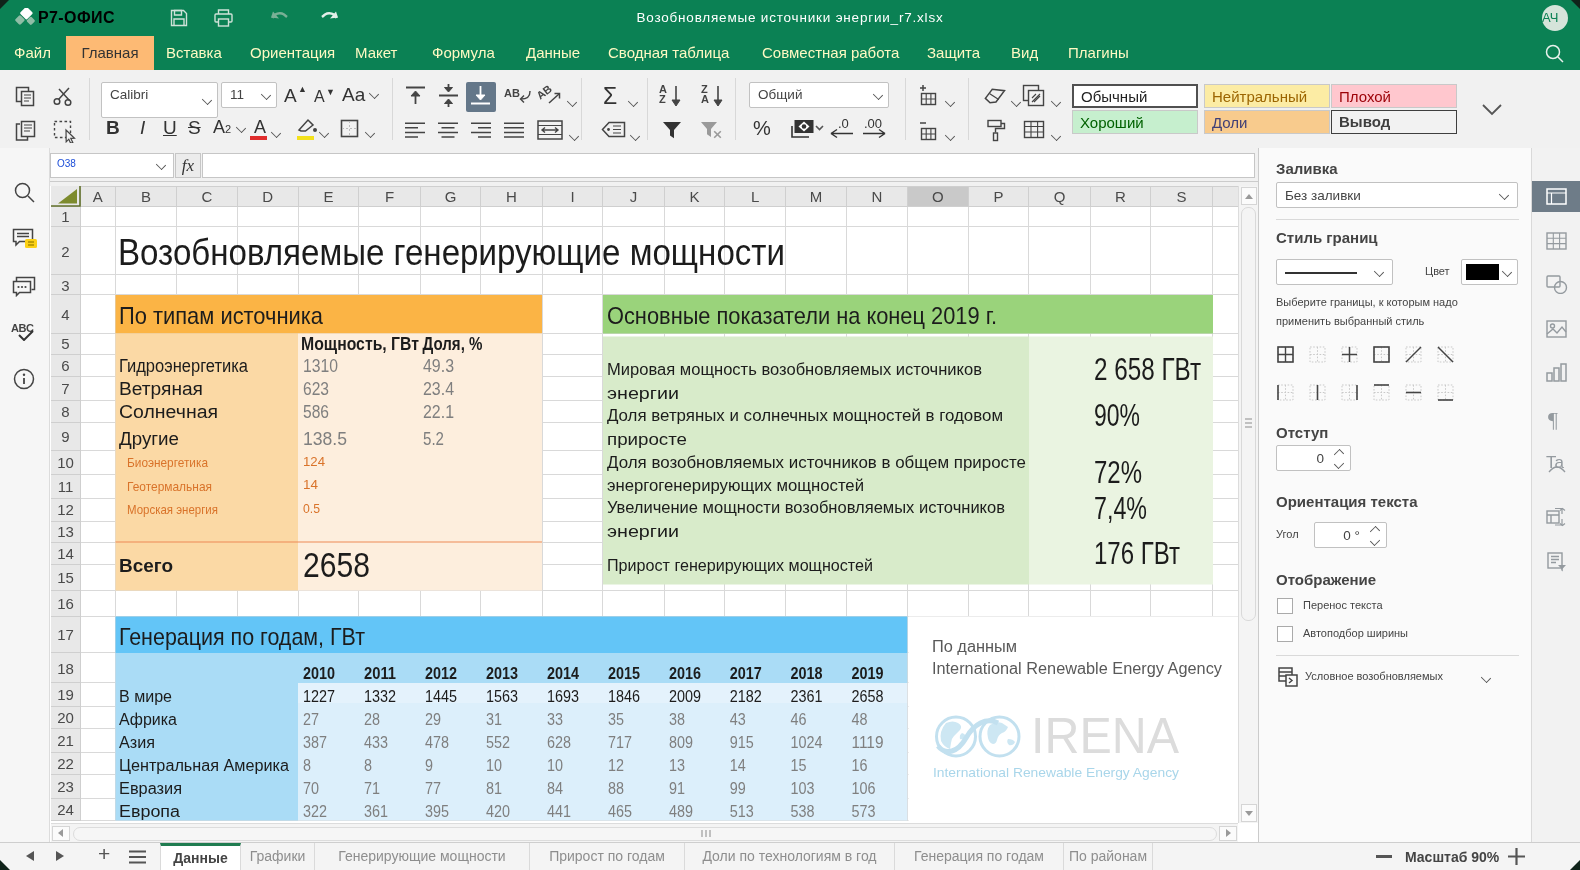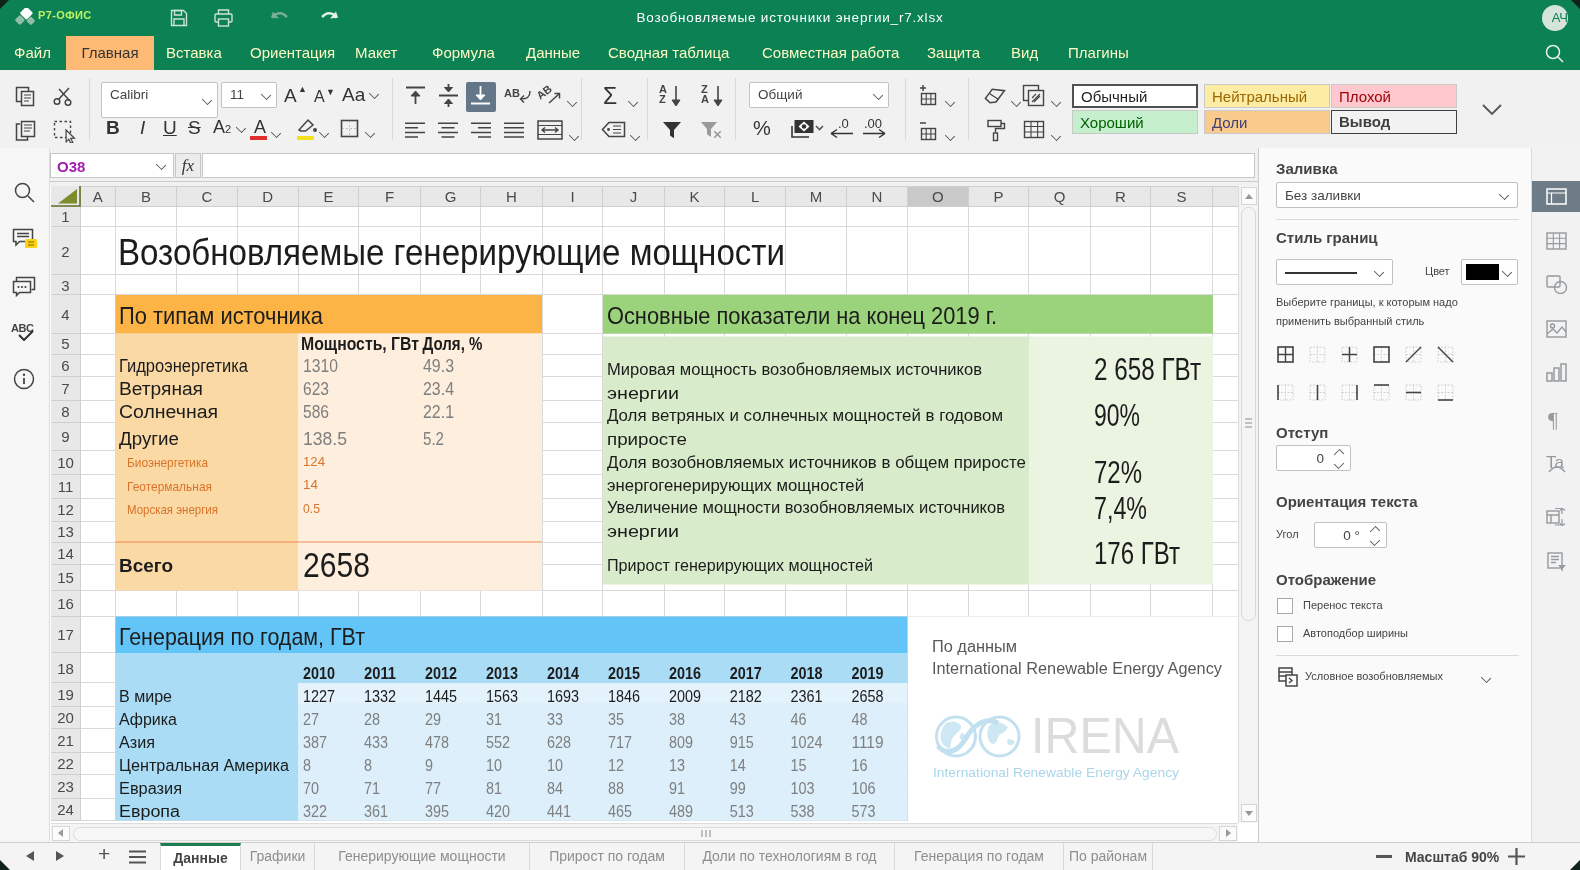--- a/index.html
+++ b/index.html
@@ -7,24 +7,24 @@
   body{width:1580px;height:870px;overflow:hidden;font-family:"Liberation Sans",sans-serif;
        -webkit-font-smoothing:antialiased;}
   #app{position:absolute;left:0;top:0;width:1580px;height:870px;background:#fff;}
   .abs{position:absolute;}
   
   #topbar{position:absolute;left:0;top:0;width:1580px;height:36px;background:#0B8154;}
   #tabrow{position:absolute;left:0;top:36px;width:1580px;height:34px;background:#0B8154;}
   .tab{position:absolute;top:0;white-space:nowrap;height:34px;line-height:34px;color:#fef9c3;font-size:15px;text-align:left;}
   #tab-active{position:absolute;left:66px;top:0;width:88px;height:34px;background:#fdba74;
       color:#333;font-size:15px;line-height:34px;text-align:center;}
-  #brand{position:absolute;left:38px;top:9px;color:#bef264;font-size:11px;font-weight:bold;letter-spacing:.4px;}
+  #brand{position:absolute;left:38px;top:9px;color:#000000;font-size:16px;font-weight:bold;letter-spacing:.4px;}
   #doctitle{position:absolute;left:0;top:10px;width:1580px;text-align:center;color:#fff;font-size:13.5px;letter-spacing:0.8px;}
   #avatar{position:absolute;left:1542px;top:5px;width:26px;height:26px;border-radius:50%;background:#D5E4DA;
-      color:#0B8154;font-size:13px;line-height:26px;text-align:right;}
+      color:#0B8154;font-size:13px;line-height:26px;text-align:left;}
   .corner{position:absolute;width:0;height:0;}
   
   #toolbar{position:absolute;left:0;top:0;width:1580px;height:148px;}
   .vsep{position:absolute;top:78px;width:1px;height:62px;background:#d8d8d8;}
   .combo{position:absolute;background:#fff;border:1px solid #c2c2c2;border-radius:2px;box-sizing:border-box;
       font-size:13.5px;color:#444;}
   .combo .cv{position:absolute;right:6px;top:50%;margin-top:-4px;}
   .chev{display:inline-block;width:7px;height:7px;border-right:1.6px solid #555;border-bottom:1.6px solid #555;
       transform:rotate(45deg) scale(1,.8);}
   .stylecell{position:absolute;width:126px;height:24px;box-sizing:border-box;font-size:15px;line-height:23px;
@@ -289,21 +289,21 @@
     <div class="stylecell" style="left:1331px;top:84px;background:#FFC7CE;color:#9C0006;">Плохой</div>
     <div class="stylecell" style="left:1072px;top:110px;background:#C6EFCE;color:#006100;">Хороший</div>
     <div class="stylecell" style="left:1204px;top:110px;background:#F8CB8D;color:#3F3F76;">Доли</div>
     <div class="stylecell" style="left:1331px;top:110px;background:#F2F2F2;border:1.5px solid #3F3F3F;color:#3F3F3F;font-weight:bold;line-height:22px;">Вывод</div>
     <svg class="abs" style="left:1481px;top:103px" width="22" height="14" viewBox="0 0 22 14" fill="none" stroke="#555" stroke-width="1.8">
       <path d="M2 2 L11 11 L20 2"></path>
     </svg>
   </div>
   <div id="fbar">
     <div class="abs" style="left:50px;top:5px;width:124px;height:25px;background:#fff;border:1px solid #c6c6c6;box-sizing:border-box;">
-      <span style="position:absolute;left:6px;top:4px;font-size:15px;color:#a21caf;font-weight:bold;">O38</span>
+      <span style="position:absolute;left:6px;top:4px;font-size:10px;color:#1d4ed8;">O38</span>
       <span class="chev" style="position:absolute;right:8px;top:7px;"></span>
     </div>
     <div class="abs" style="left:175px;top:5px;width:26px;height:25px;background:#ececec;border:1px solid #c6c6c6;box-sizing:border-box;
          font-family:'Liberation Serif',serif;font-style:italic;font-size:17px;color:#333;text-align:center;line-height:23px;">fx</div>
     <div class="abs" style="left:202px;top:5px;width:1053px;height:25px;background:#fff;border:1px solid #c6c6c6;box-sizing:border-box;"></div>
     <div class="abs" style="left:48px;top:33px;width:1210px;height:1px;background:#cbcbcb;"></div>
   </div>
   <div id="lsidebar">
     <svg class="abs" style="left:13px;top:33px" width="22" height="22" viewBox="0 0 22 22" fill="none" stroke="#444" stroke-width="1.5">
       <circle cx="9.5" cy="9.5" r="7"></circle>

